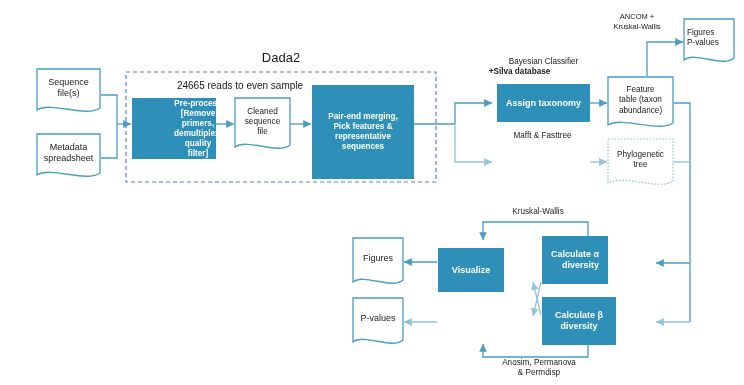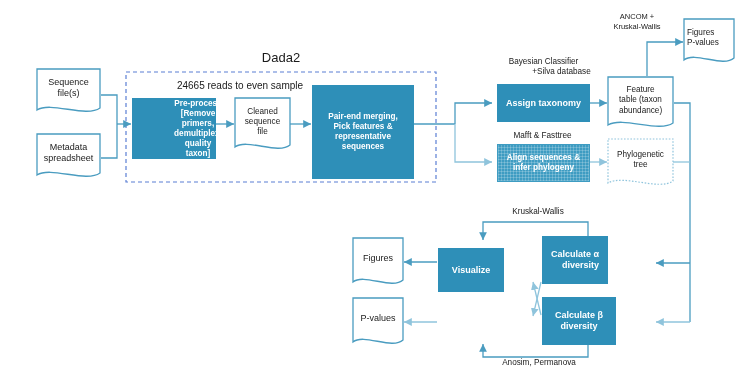--- a/index.html
+++ b/index.html
@@ -193,42 +193,36 @@
     <div class="docbody f9">
       <div>P-values</div>
     </div>
   </div>
 
   <div class="node proc f8" style="left:132px;top:98px;width:84px;height:61px;padding-left:48px;">
     <div>
       <div>Pre-process</div>
       <div>[Remove primers,</div>
       <div>demultiplex,</div>
-      <div>quality taxon]</div>
+      <div>quality filter]</div>
     </div>
   </div>
 
   <div class="node proc f8" style="left:312px;top:85px;width:102px;height:94px;">
     <div>
       <div>Pair-end merging,</div>
       <div>Pick features &amp;</div>
       <div>representative sequences</div>
     </div>
   </div>
 
   <div class="node proc f9" style="left:497px;top:84px;width:93px;height:38px;">
     <div>Assign taxonomy</div>
   </div>
 
-  <div class="node proc hatch f8" style="left:497px;top:144px;width:93px;height:38px;">
-    <div>
-      <div>Align sequences &amp;</div>
-      <div>infer phylogeny</div>
-    </div>
-  </div>
 
   <div class="node proc f9" style="left:438px;top:248px;width:66px;height:44px;">
     <div>Visualize</div>
   </div>
 
   <div class="node proc f9" style="left:542px;top:236px;width:66px;height:48px;text-align:right;">
     <div>
       <div>Calculate α</div>
       <div>diversity</div>
     </div>
@@ -240,24 +234,25 @@
       <div>Calculate β</div>
       <div>diversity</div>
     </div>
   </div>
 
   <div class="lbl f13" style="left:226px;top:50px;width:110px;">Dada2</div>
 
   <div class="lbl f10" style="left:140px;top:80px;width:200px;">24665 reads to even sample</div>
 
   <div class="lbl f8" style="left:486px;top:57px;width:115px;">Bayesian Classifier</div>
-  <div class="lbl f8" style="left:504px;top:67px;width:115px;">+Silva database</div>
+  <div class="lbl f8" style="left:462px;top:67px;width:115px;font-weight:bold;">+Silva database</div>
 
   <div class="lbl f8" style="left:490px;top:131px;width:105px;">Mafft &amp; Fasttree</div>
 
   <div class="lbl f7" style="left:596px;top:12px;width:82px;">ANCOM +</div>
   <div class="lbl f7" style="left:596px;top:22px;width:82px;">Kruskal-Wallis</div>
 
   <div class="lbl f8" style="left:478px;top:207px;width:120px;">Kruskal-Wallis</div>
 
   <div class="lbl f8" style="left:474px;top:358px;width:130px;">Anosim, Permanova</div>
+  <div class="lbl f8" style="left:474px;top:368px;width:130px;">&amp; Permdisp</div>
 
 </div>
 
 </body></html>

